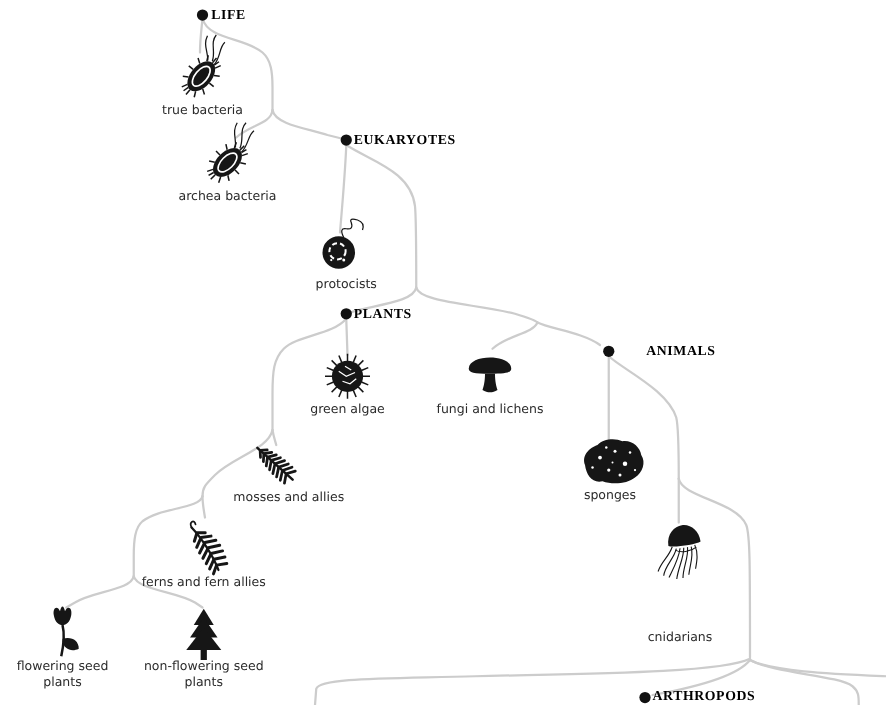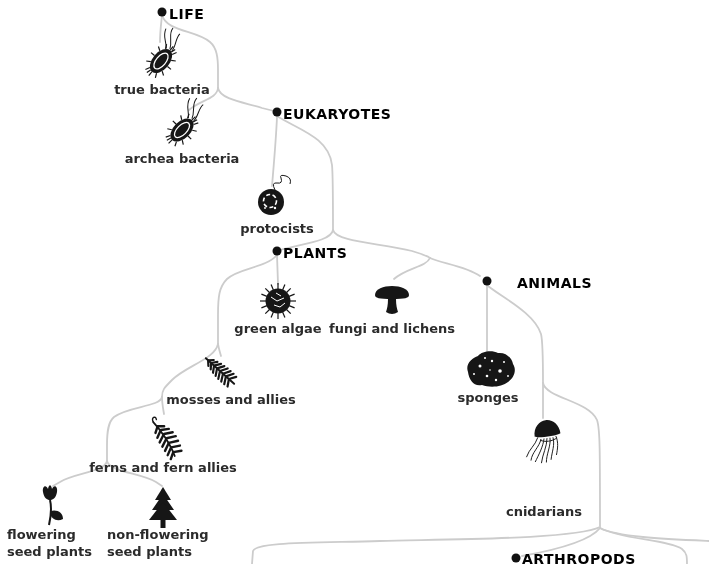--- a/index.html
+++ b/index.html
@@ -7,35 +7,35 @@
     position:relative;
     width:709px;height:564px;
     background:#ffffff;
     font-family:"DejaVu Sans","Liberation Sans",sans-serif;
     overflow:hidden;
   }
   .tree-svg{position:absolute;left:0;top:0;}
   .leaf-label{
     position:absolute;
     transform:translateX(-50%);
-    font-size:13px;
+    font-size:10px;
     color:#2b2b2b;
     white-space:nowrap;
-    text-align:left;
+    text-align:center;
     line-height:1.3;
-    font-weight:bold;
   }
   .leaf-label.wrap{white-space:normal;}
   .node-label{
     position:absolute;
-    font-size:14px;
+    font-size:11px;
     font-weight:bold;
     color:#000;
     letter-spacing:0.5px;
     white-space:nowrap;
+    font-family:Liberation Serif, serif;
   }
 </style>
 </head>
 <body>
 
 <div class="stage">
 
   <svg class="tree-svg" width="709" height="564" viewBox="0 0 709 564">
 
     <defs>

